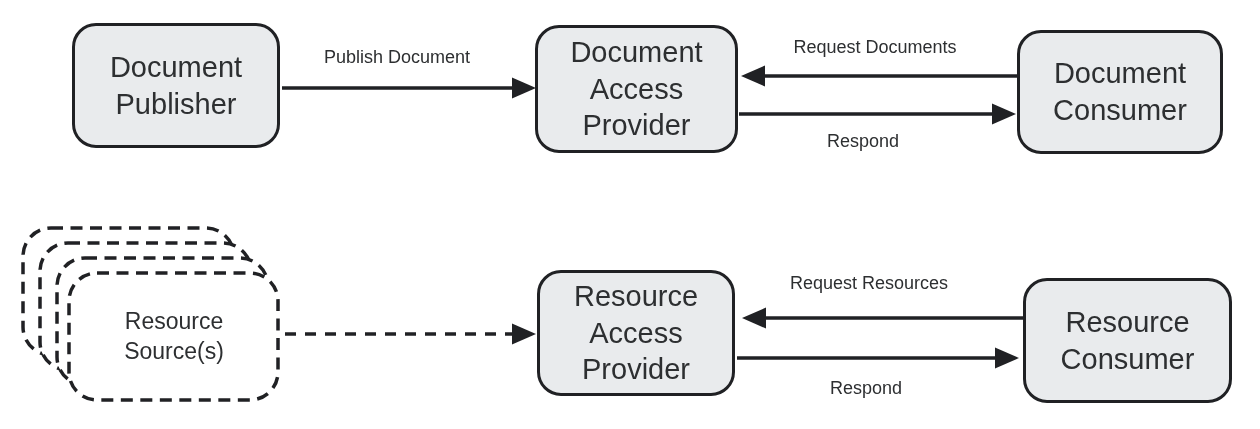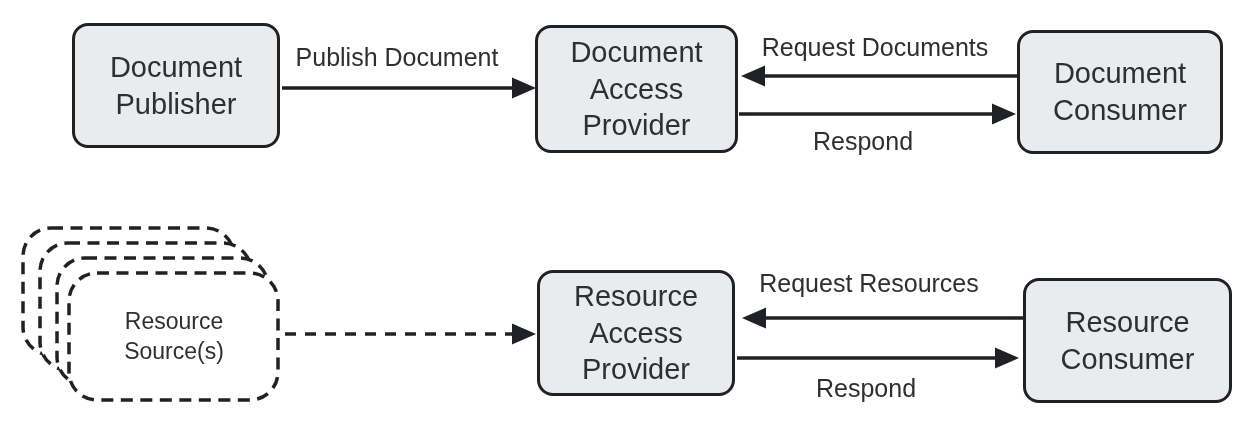--- a/index.html
+++ b/index.html
@@ -22,39 +22,39 @@
     overflow: hidden;
   }
   .layer {
     position: absolute;
     left: 0; top: 0;
   }
   .node {
     position: absolute;
     background: var(--box-fill);
     border: 3.5px solid var(--stroke);
-    border-radius: 16px;
+    border-radius: 24px;
     display: flex;
     align-items: center;
     justify-content: center;
     text-align: center;
     font-size: 29px;
     line-height: 1.27;
     white-space: pre-line;
     color: var(--text);
   }
   .node-publisher { left: 72px;  top: 23px;  width: 208px; height: 125px; }
   .node-doc-provider { left: 535px; top: 25px;  width: 203px; height: 128px; }
   .node-doc-consumer { left: 1017px; top: 30px; width: 206px; height: 124px; }
   .node-res-provider { left: 537px; top: 270px; width: 198px; height: 126px; }
   .node-res-consumer { left: 1023px; top: 278px; width: 209px; height: 125px; }
   .arrow-label {
     position: absolute;
     transform: translate(-50%, -50%);
-    font-size: 25px;
+    font-size: 18px;
     white-space: nowrap;
     color: var(--text);
   }
   .lbl-publish      { left: 397px; top: 57px; }
   .lbl-req-docs     { left: 875px; top: 47px; }
   .lbl-respond-top  { left: 863px; top: 141px; }
   .lbl-req-res      { left: 869px; top: 283px; }
   .lbl-respond-bot  { left: 866px; top: 388px; }
   .source-label {
     position: absolute;

